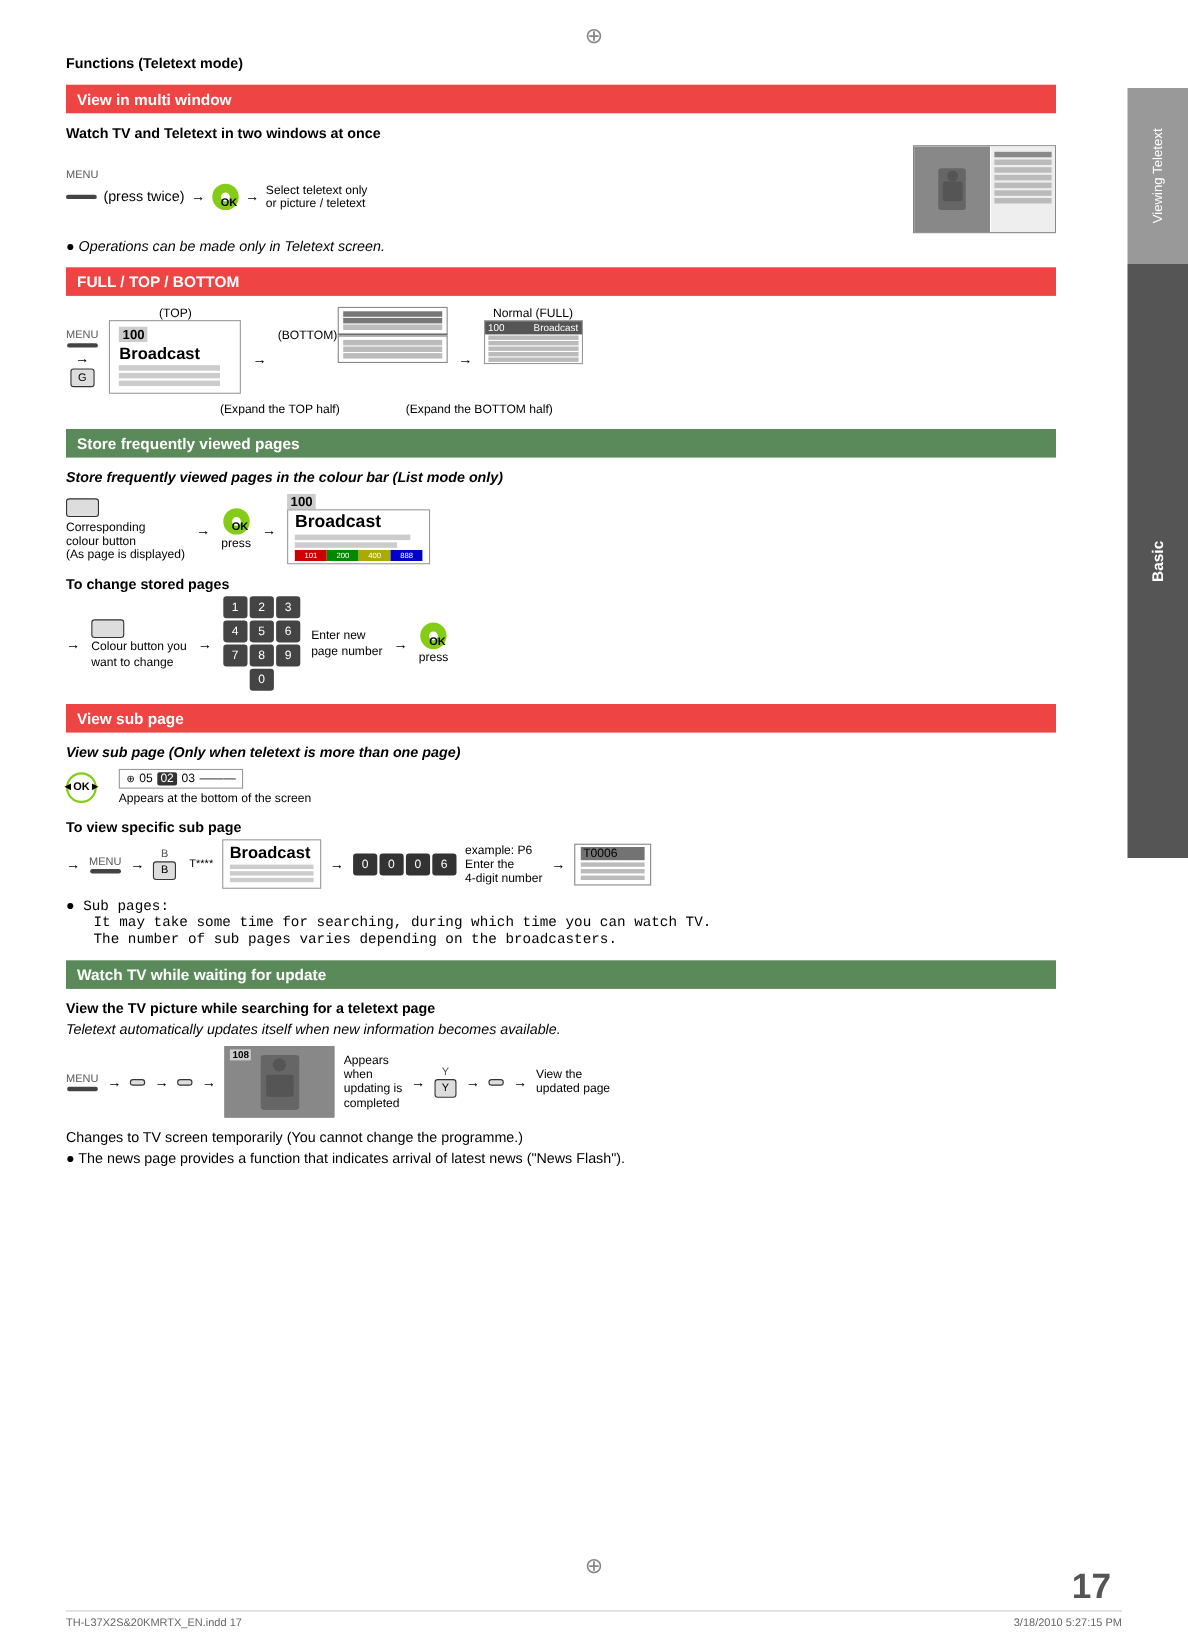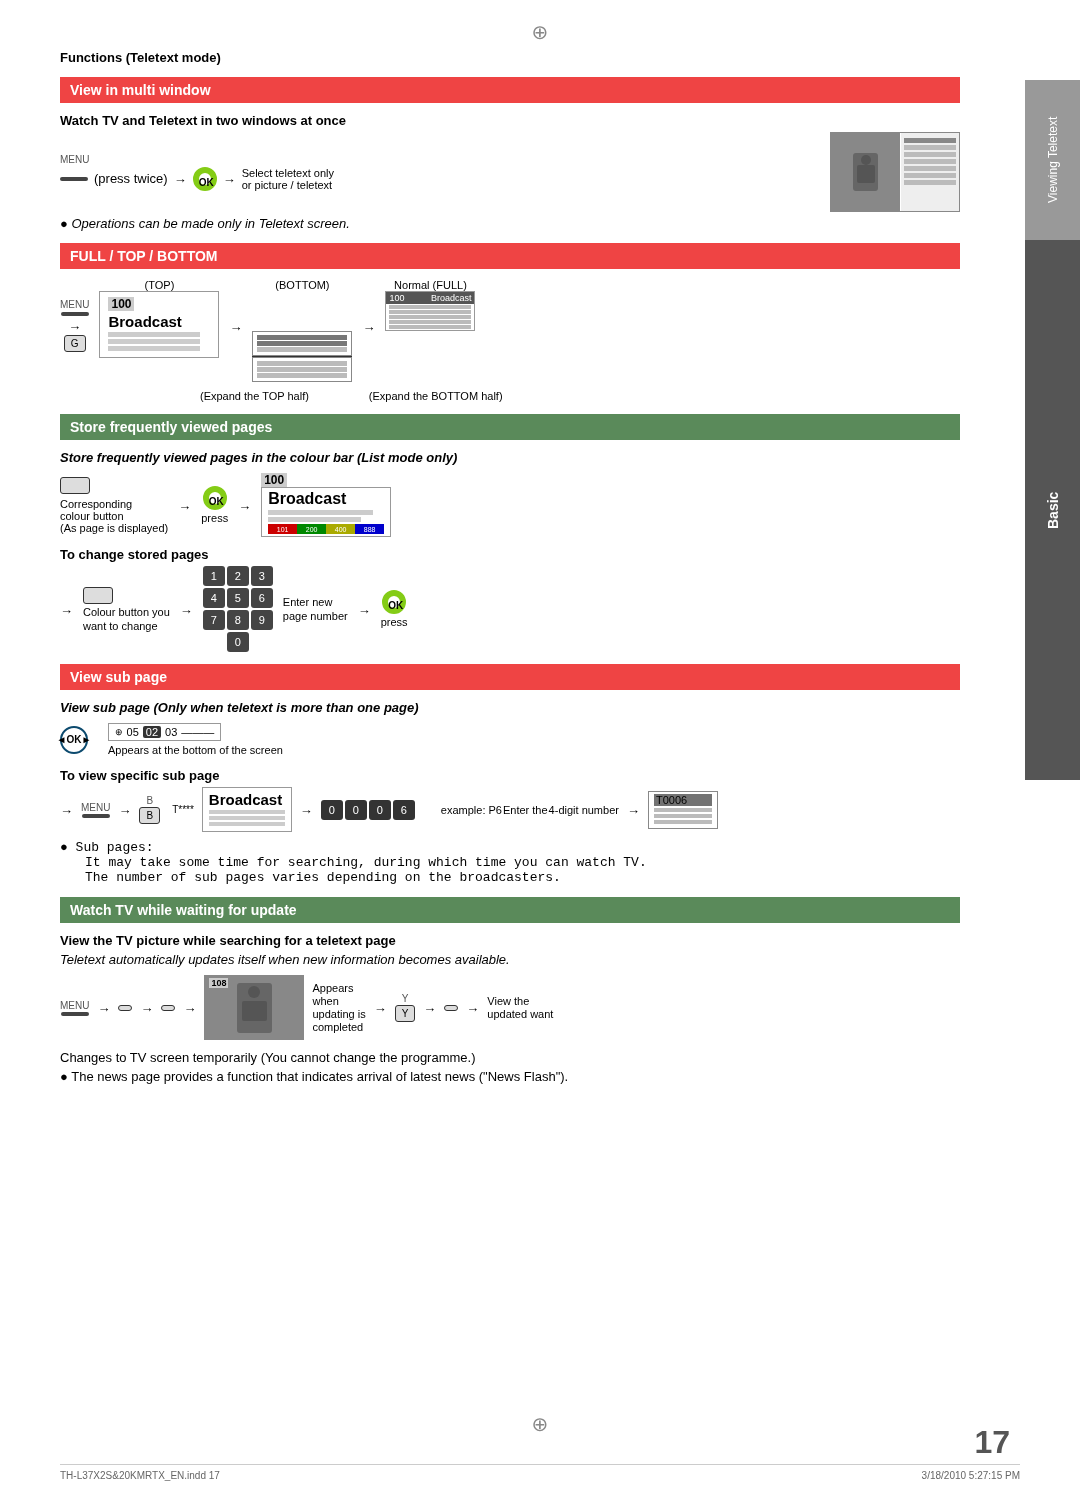--- a/index.html
+++ b/index.html
@@ -72,21 +72,21 @@
     .section-header.green {
       background: #5a8a5a;
     }
     .subsection-title {
       font-weight: bold;
       font-size: 13px;
       margin-bottom: 8px;
     }
     .ok-btn {
       display: inline-block;
-      border: 6px solid #84cc16;
+      border: 8px solid #84cc16;
       border-radius: 50%;
       width: 24px;
       height: 24px;
       text-align: center;
       line-height: 20px;
       font-size: 10px;
       font-weight: bold;
       vertical-align: middle;
     }
     .menu-btn {
@@ -397,21 +397,21 @@
           <div class="broadcast-box">
             <div class="bnum">100</div>
             <div class="btitle">Broadcast</div>
             <div class="bline"></div>
             <div class="bline"></div>
             <div class="bline"></div>
           </div>
         </div>
         <span style="margin-top:40px;">→</span>
 
-        <div style="display:flex;flex-direction:column;align-items:center;gap:40px;">
+        <div style="display:flex;flex-direction:row;align-items:center;">
           <span style="font-size:11px;">(BOTTOM)</span>
           <div class="tbox-group">
             <div class="tbox-half">
               <div class="hline dark"></div>
               <div class="hline dark"></div>
               <div class="hline"></div>
             </div>
             <div style="height:1px;background:#333;width:100%;"></div>
             <div class="tbox-half">
               <div class="hline"></div>
@@ -533,21 +533,21 @@
     <div class="section">
       <div class="section-header">
         <span>View sub page</span>
       </div>
       <div class="subsection-title mb8">
         <strong>View sub page</strong>
         <span>(Only when teletext is more than one page)</span>
       </div>
 
       <div style="display:flex;align-items:center;gap:10px;margin-bottom:12px;">
-        <div class="ok-btn" style="width:28px;height:28px;display:flex;align-items:center;justify-content:center;border:2px solid #0c4a6e;border-radius:50%;font-size:10px;">◄OK►</div>
+        <div class="ok-btn" style="width:28px;height:28px;display:flex;align-items:center;justify-content:center;border:2px solid #84cc16;border-radius:50%;font-size:10px;">◄OK►</div>
         <div style="display:flex;flex-direction:column;align-items:flex-start;gap:3px;margin-left:10px;">
           <div class="subpage-bar">
             <span style="font-size:9px;">⊕</span>
             <span>05</span>
             <span class="active">02</span>
             <span>03</span>
             <span>———</span>
           </div>
           <span style="font-size:11px;">Appears at the bottom of the screen</span>
         </div>
@@ -575,21 +575,21 @@
           <div style="height:4px;background:#ccc;margin:2px 0;"></div>
           <div style="height:4px;background:#ccc;margin:2px 0;"></div>
         </div>
         <span>→</span>
         <div style="display:flex;gap:2px;">
           <div class="numpad-key" style="background:#333;color:#fff;width:22px;height:20px;line-height:20px;text-align:center;border-radius:3px;">0</div>
           <div class="numpad-key" style="background:#333;color:#fff;width:22px;height:20px;line-height:20px;text-align:center;border-radius:3px;">0</div>
           <div class="numpad-key" style="background:#333;color:#fff;width:22px;height:20px;line-height:20px;text-align:center;border-radius:3px;">0</div>
           <div class="numpad-key" style="background:#333;color:#fff;width:22px;height:20px;line-height:20px;text-align:center;border-radius:3px;">6</div>
         </div>
-        <div style="display:flex;flex-direction:row;font-size:11px;gap:1px;margin-left:18px;">
+        <div style="display:flex;flex-direction:column;font-size:11px;gap:1px;">
           <span>example: P6</span>
           <span>Enter the</span>
           <span>4-digit number</span>
         </div>
         <span>→</span>
 
         <div class="t0006-box">
           <div class="topnum">T0006</div>
           <div style="height:4px;background:#bbb;margin:2px 0;"></div>
           <div style="height:4px;background:#bbb;margin:2px 0;"></div>
@@ -640,21 +640,21 @@
         <span>→</span>
         <div style="display:flex;flex-direction:column;align-items:center;gap:1px;">
           <span class="small-label">Y</span>
           <div class="nav-btn">Y</div>
         </div>
         <span>→</span>
         <div class="nav-btn"></div>
         <span>→</span>
         <div style="display:flex;flex-direction:column;font-size:11px;gap:1px;">
           <span>View the</span>
-          <span>updated want</span>
+          <span>updated page</span>
         </div>
       </div>
       <div class="mb4">
         <span>Changes to TV screen temporarily (You cannot change the programme.)</span>
       </div>
       <div>
         <span>● The news page provides a function that indicates arrival of latest news ("News Flash").</span>
       </div>
     </div>
 

